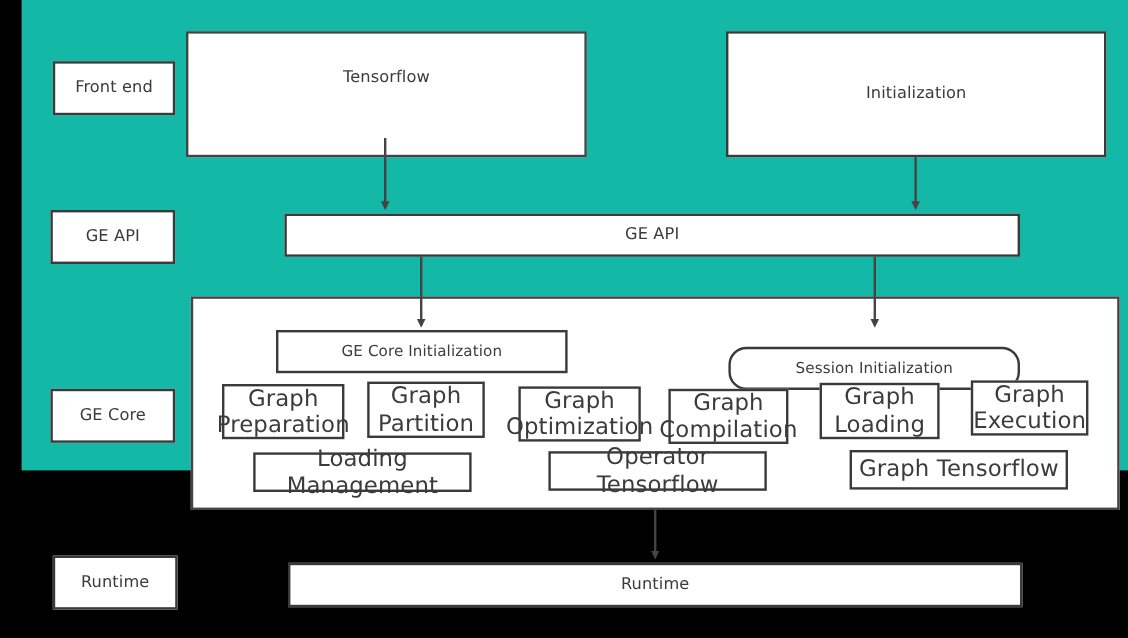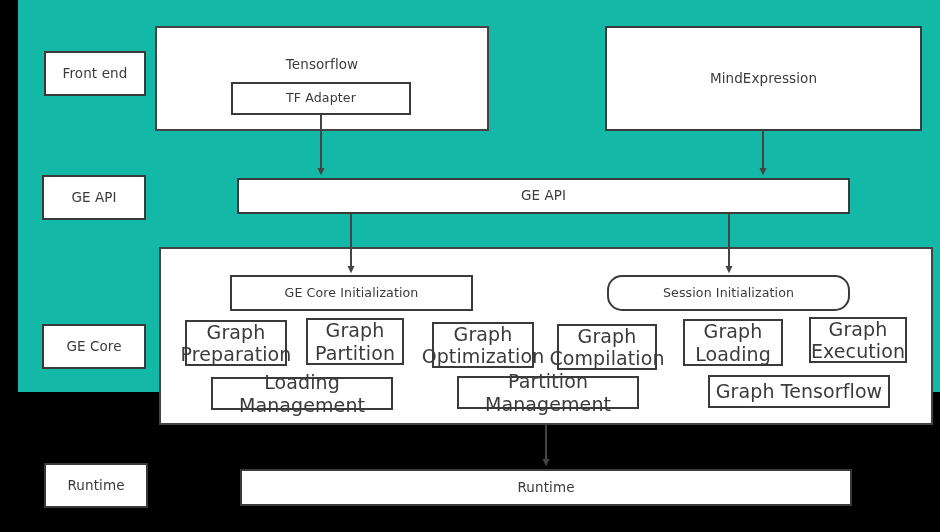--- a/index.html
+++ b/index.html
@@ -86,31 +86,30 @@
   <div class="box layer-label" style="left:24px; top:175px; width:104px; height:45px;">GE API</div>
 
   <div class="box layer-label" style="left:24px; top:324px; width:104px; height:45px;">GE Core</div>
 
   <div class="box layer-label" style="left:26px; top:463px; width:104px; height:45px;">Runtime</div>
 
   <div class="box group" style="left:137px; top:26px; width:334px; height:105px;">
     <div class="group-title">Tensorflow</div>
   </div>
 
-  <div class="box sub" style="left:213px; top:82px; width:180px; height:33px;">TF Adapter</div>
 
-  <div class="box" style="left:587px; top:26px; width:317px; height:105px; font-size:13.5px;">MindExpression</div>
+  <div class="box" style="left:587px; top:26px; width:317px; height:105px; font-size:13.5px;">Initialization</div>
 
   <div class="box bar" style="left:219px; top:178px; width:613px; height:36px;">GE API</div>
 
   <div class="box group" style="left:141px; top:247px; width:774px; height:178px;"></div>
 
   <div class="box sub" style="left:212px; top:275px; width:243px; height:36px;text-align:center;">GE Core Initialization</div>
 
-  <div class="box sub" style="left:589px; top:275px; width:243px; height:36px;border-radius:15px;">Session Initialization</div>
+  <div class="box sub" style="left:589px; top:289px; width:243px; height:36px;border-radius:15px;">Session Initialization</div>
 
   <div class="box leaf" style="left:167px; top:320px; width:102px; height:46px;">Graph
 Preparation</div>
 
   <div class="box leaf" style="left:288px; top:318px; width:98px; height:47px;">Graph
 Partition</div>
 
   <div class="box leaf" style="left:414px; top:322px; width:102px; height:46px;">Graph
 Optimization</div>
 
@@ -118,21 +117,21 @@
 Compilation</div>
 
   <div class="box leaf" style="left:665px; top:319px; width:100px; height:47px;">Graph
 Loading</div>
 
   <div class="box leaf" style="left:791px; top:317px; width:98px; height:46px;">Graph
 Execution</div>
 
   <div class="box leaf" style="left:193px; top:377px; width:182px; height:33px;">Loading Management</div>
 
-  <div class="box leaf" style="left:439px; top:376px; width:182px; height:33px;">Partition Management</div>
+  <div class="box leaf" style="left:439px; top:376px; width:182px; height:33px;">Operator Tensorflow</div>
 
   <div class="box leaf" style="left:690px; top:375px; width:182px; height:33px;">Graph Tensorflow</div>
 
   <div class="box bar" style="left:222px; top:469px; width:612px; height:37px;">Runtime</div>
 
   <svg id="arrows" viewBox="0 0 940 532">
     <defs>
       <marker id="ah" markerWidth="9" markerHeight="9" refX="5.2" refY="4" orient="auto" markerUnits="userSpaceOnUse">
         <path d="M0,0.4 L7.4,4 L0,7.6 z" fill="#444444"></path>
       </marker>

